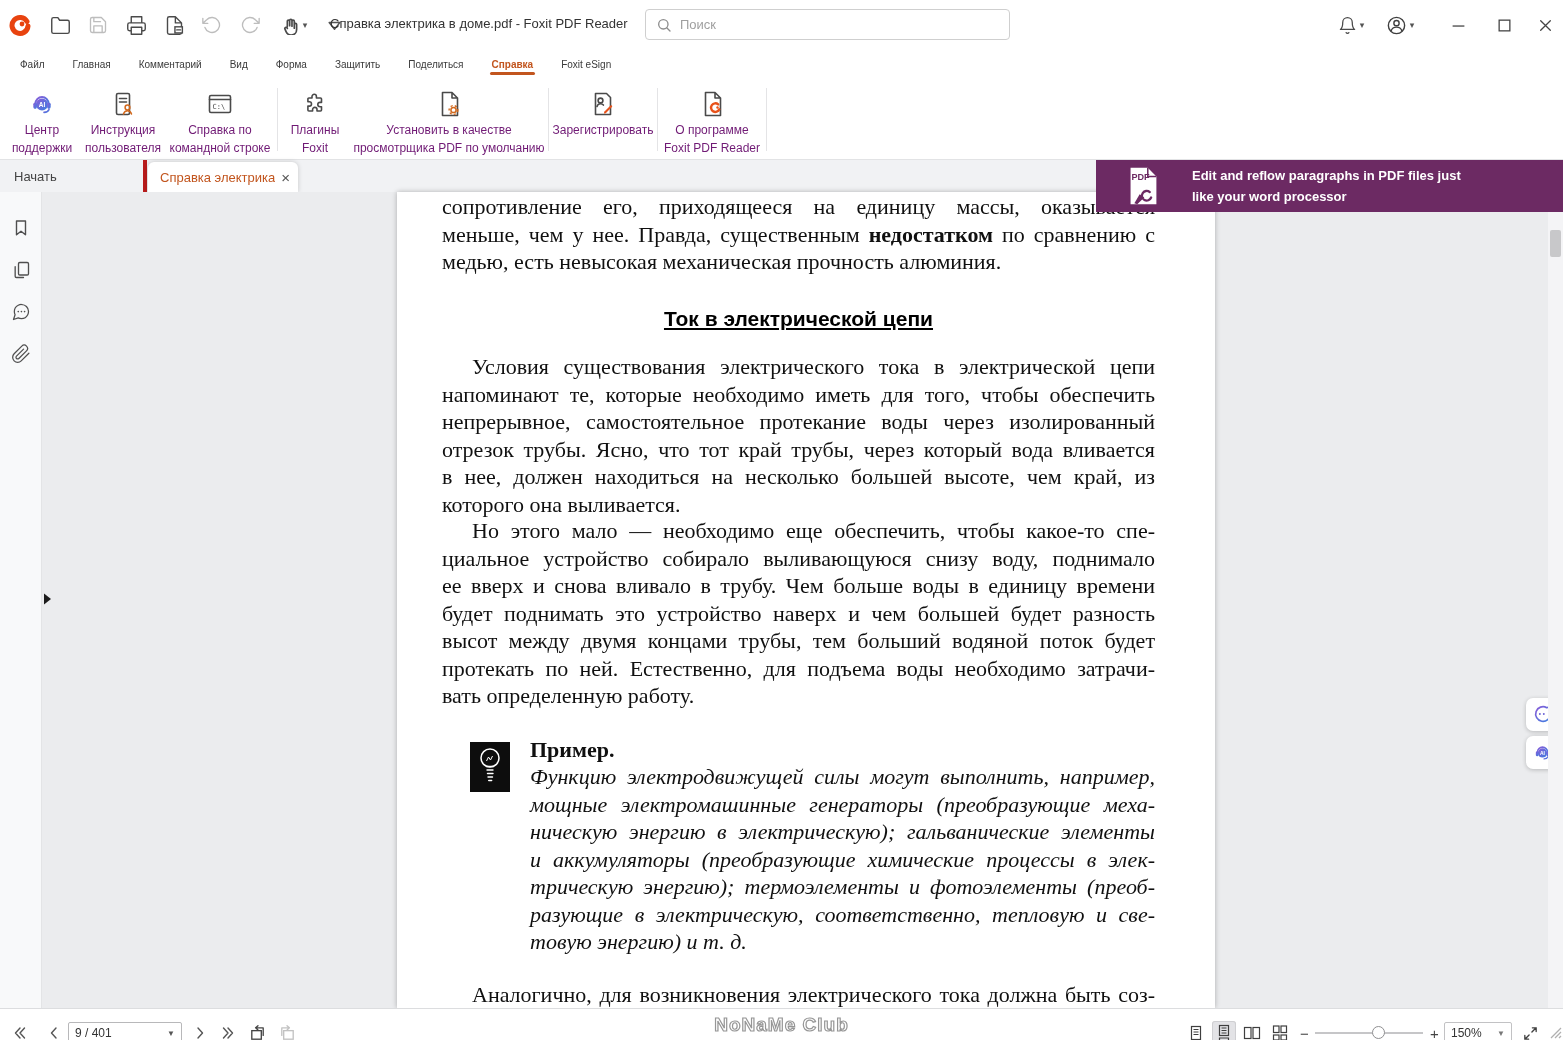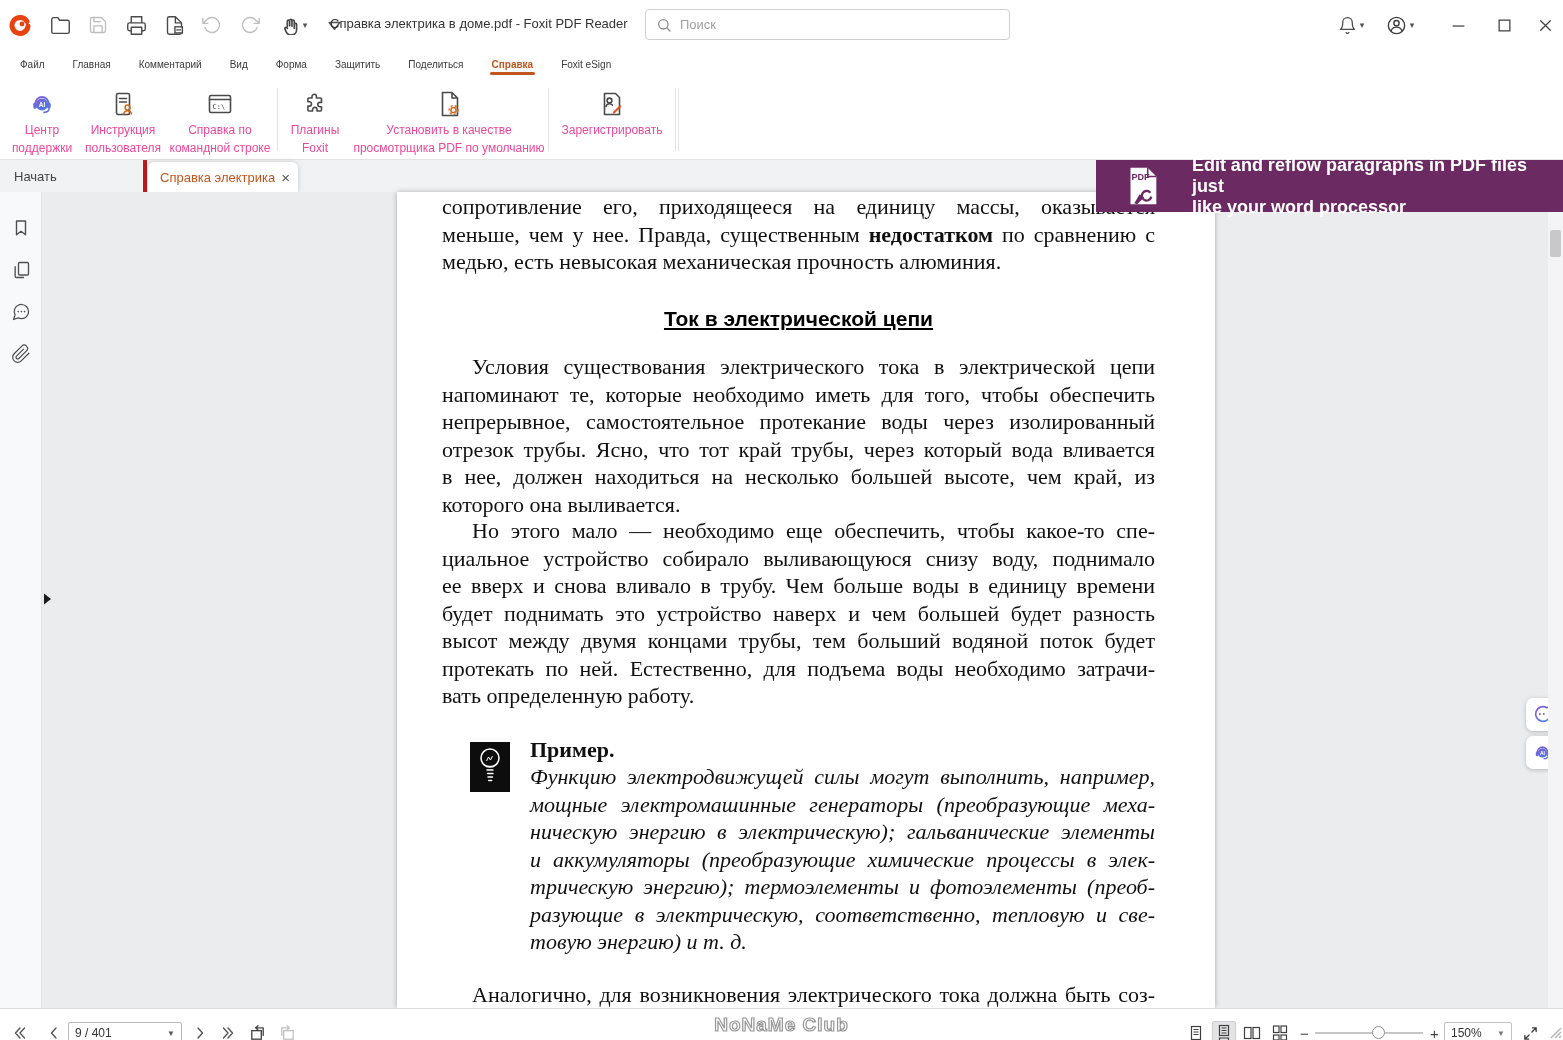--- a/index.html
+++ b/index.html
@@ -26,37 +26,37 @@
   .menu-item { font-size:10px; color:#3a3a3a; padding:5px 14px; white-space:nowrap; }
   .menu-item.active { color:#c2551e; font-weight:bold; position:relative; }
   .menu-item.active::after { content:""; position:absolute; left:12px; right:12px; bottom:0px;
     height:3px; border-radius:2px; background:#c2551e; }
 
   
   #ribbon { position:absolute; left:0; top:80px; width:1563px; height:80px; background:#fff;
     border-bottom:1px solid #e2e3e5; box-shadow:0 1px 2px rgba(0,0,0,.05); display:flex; align-items:stretch; padding-left:2px; }
   .rib-item { display:flex; flex-direction:column; align-items:center; padding-top:9px; }
   .rib-item .rico { height:30px; }
-  .rib-lab { font-size:12px; color:#ec4899; line-height:14px; text-align:center; margin-top:4px; white-space:nowrap; }
+  .rib-lab { font-size:12px; color:#701a75; line-height:14px; text-align:center; margin-top:4px; white-space:nowrap; }
   .rib-sep { width:1px; background:#e4e4e6; margin:8px 1px; }
 
   
   #tabbar { position:absolute; left:0; top:160px; width:1563px; height:32px; background:#f1f2f4; }
   #tab-start { position:absolute; left:0; top:0; width:147px; height:32px; display:flex; align-items:center;
     padding-left:14px; font-size:13px; color:#444; border-right:4px solid #b91c1c; }
   #tab-doc { position:absolute; left:148px; top:2px; width:150px; height:30px; background:#fff;
     border-radius:6px 6px 0 0; box-shadow:0 0 5px rgba(0,0,0,.18); display:flex; align-items:center;
     padding:0 8px 0 12px; }
   #tab-doc .tlabel { font-size:13px; color:#c2551e; white-space:nowrap; overflow:hidden; flex:1; }
   #tab-doc .tclose { font-size:15px; color:#555; margin-left:6px; }
 
   
   #banner { position:absolute; left:1096px; top:160px; width:467px; height:52px; background:#6c2a63; z-index:60;
     display:flex; align-items:center; }
-  #banner .btext { color:#fff; font-size:18px; font-weight:bold; line-height:21px; margin-left:24px; }
+  #banner .btext { color:#fff; font-size:13px; font-weight:bold; line-height:21px; margin-left:24px; }
 
   
   #docarea { position:absolute; left:0; top:192px; width:1563px; height:816px; background:#ebecee; }
   #navstrip { position:absolute; left:0; top:0; width:42px; height:816px; background:#f8f9fa;
     border-right:1px solid #e3e4e6; display:flex; flex-direction:column; align-items:center; padding-top:26px; gap:22px; }
   #expander { position:absolute; left:43px; top:399px; width:12px; height:16px; display:flex; align-items:center; }
   #page { position:absolute; left:397px; top:0; width:818px; height:816px; background:#fff;
     box-shadow:0 0 5px rgba(0,0,0,.28); }
   #vscroll { position:absolute; right:0; top:0; width:15px; height:816px; background:#f4f4f6; }
   #vthumb { position:absolute; left:2px; top:38px; width:11px; height:27px; background:#c8c8ca; border-radius:2px; }
@@ -268,34 +268,45 @@
       <svg width="30" height="30" viewBox="0 0 30 30">
         <path class="stk" d="M8.5 3.5h9.5l5.5 5.5v17.5H8.5z M18 3.5V9h5.5"></path>
         <circle cx="19.5" cy="21" r="2.6" fill="none" stroke="#d2691e" stroke-width="1.5"></circle>
         <circle cx="19.5" cy="21" r="4.4" fill="none" stroke="#d2691e" stroke-width="1.4" stroke-dasharray="2.2 2.1"></circle>
       </svg>
     </div>
     <div class="rib-lab">Установить в качестве</div>
     <div class="rib-lab">просмотрщика PDF по умолчанию</div>
   </div>
   <div class="rib-sep"></div>
-  <div class="rib-item" style="width:124px">
+  <div class="rib-item" style="width:106px">
     <div class="rico">
       <svg width="30" height="30" viewBox="0 0 30 30">
         <path class="stk" d="M7.5 4.5h11l4 4v17h-15z"></path>
         <circle cx="12.5" cy="11.5" r="2.4" class="stk" stroke-width="1.5"></circle>
         <path class="stk" stroke-width="1.5" d="M9 17.5c.5-1.9 1.9-2.8 3.5-2.8 1.2 0 2.2.5 2.9 1.4"></path>
         <path d="M17.2 23.3l6-6" stroke="#e8521a" stroke-width="2" stroke-linecap="round"></path>
         <path d="M15.9 24.7l.9-2.4 1.5 1.5z" fill="#e8521a"></path>
       </svg>
     </div>
     <div class="rib-lab">Зарегистрировать</div>
     <div class="rib-lab"></div>
   </div>
   <div class="rib-sep"></div>
+  <div class="rib-item" style="width:106px">
+    <div class="rico">
+      <svg width="30" height="30" viewBox="0 0 30 30">
+        <path class="stk" d="M8.5 3.5h9.5l5.5 5.5v17.5H8.5z M18 3.5V9h5.5"></path>
+        <path d="M22.3 20.3a4.3 4.3 0 1 1-1.1-4.9" fill="none" stroke="#e8521a" stroke-width="2.4" stroke-linecap="round"></path>
+        <circle cx="20.5" cy="18.5" r="1.2" fill="#e8521a"></circle>
+      </svg>
+    </div>
+    <div class="rib-lab">О программе</div>
+    <div class="rib-lab">Foxit PDF Reader</div>
+  </div>
   <div class="rib-sep"></div>
 </div>
 
 <div id="tabbar">
   <div id="tab-start">
     <span>Начать</span>
   </div>
   <div id="tab-doc">
     <span class="tlabel">Справка электрика ...</span>
     <span class="tclose">×</span>

